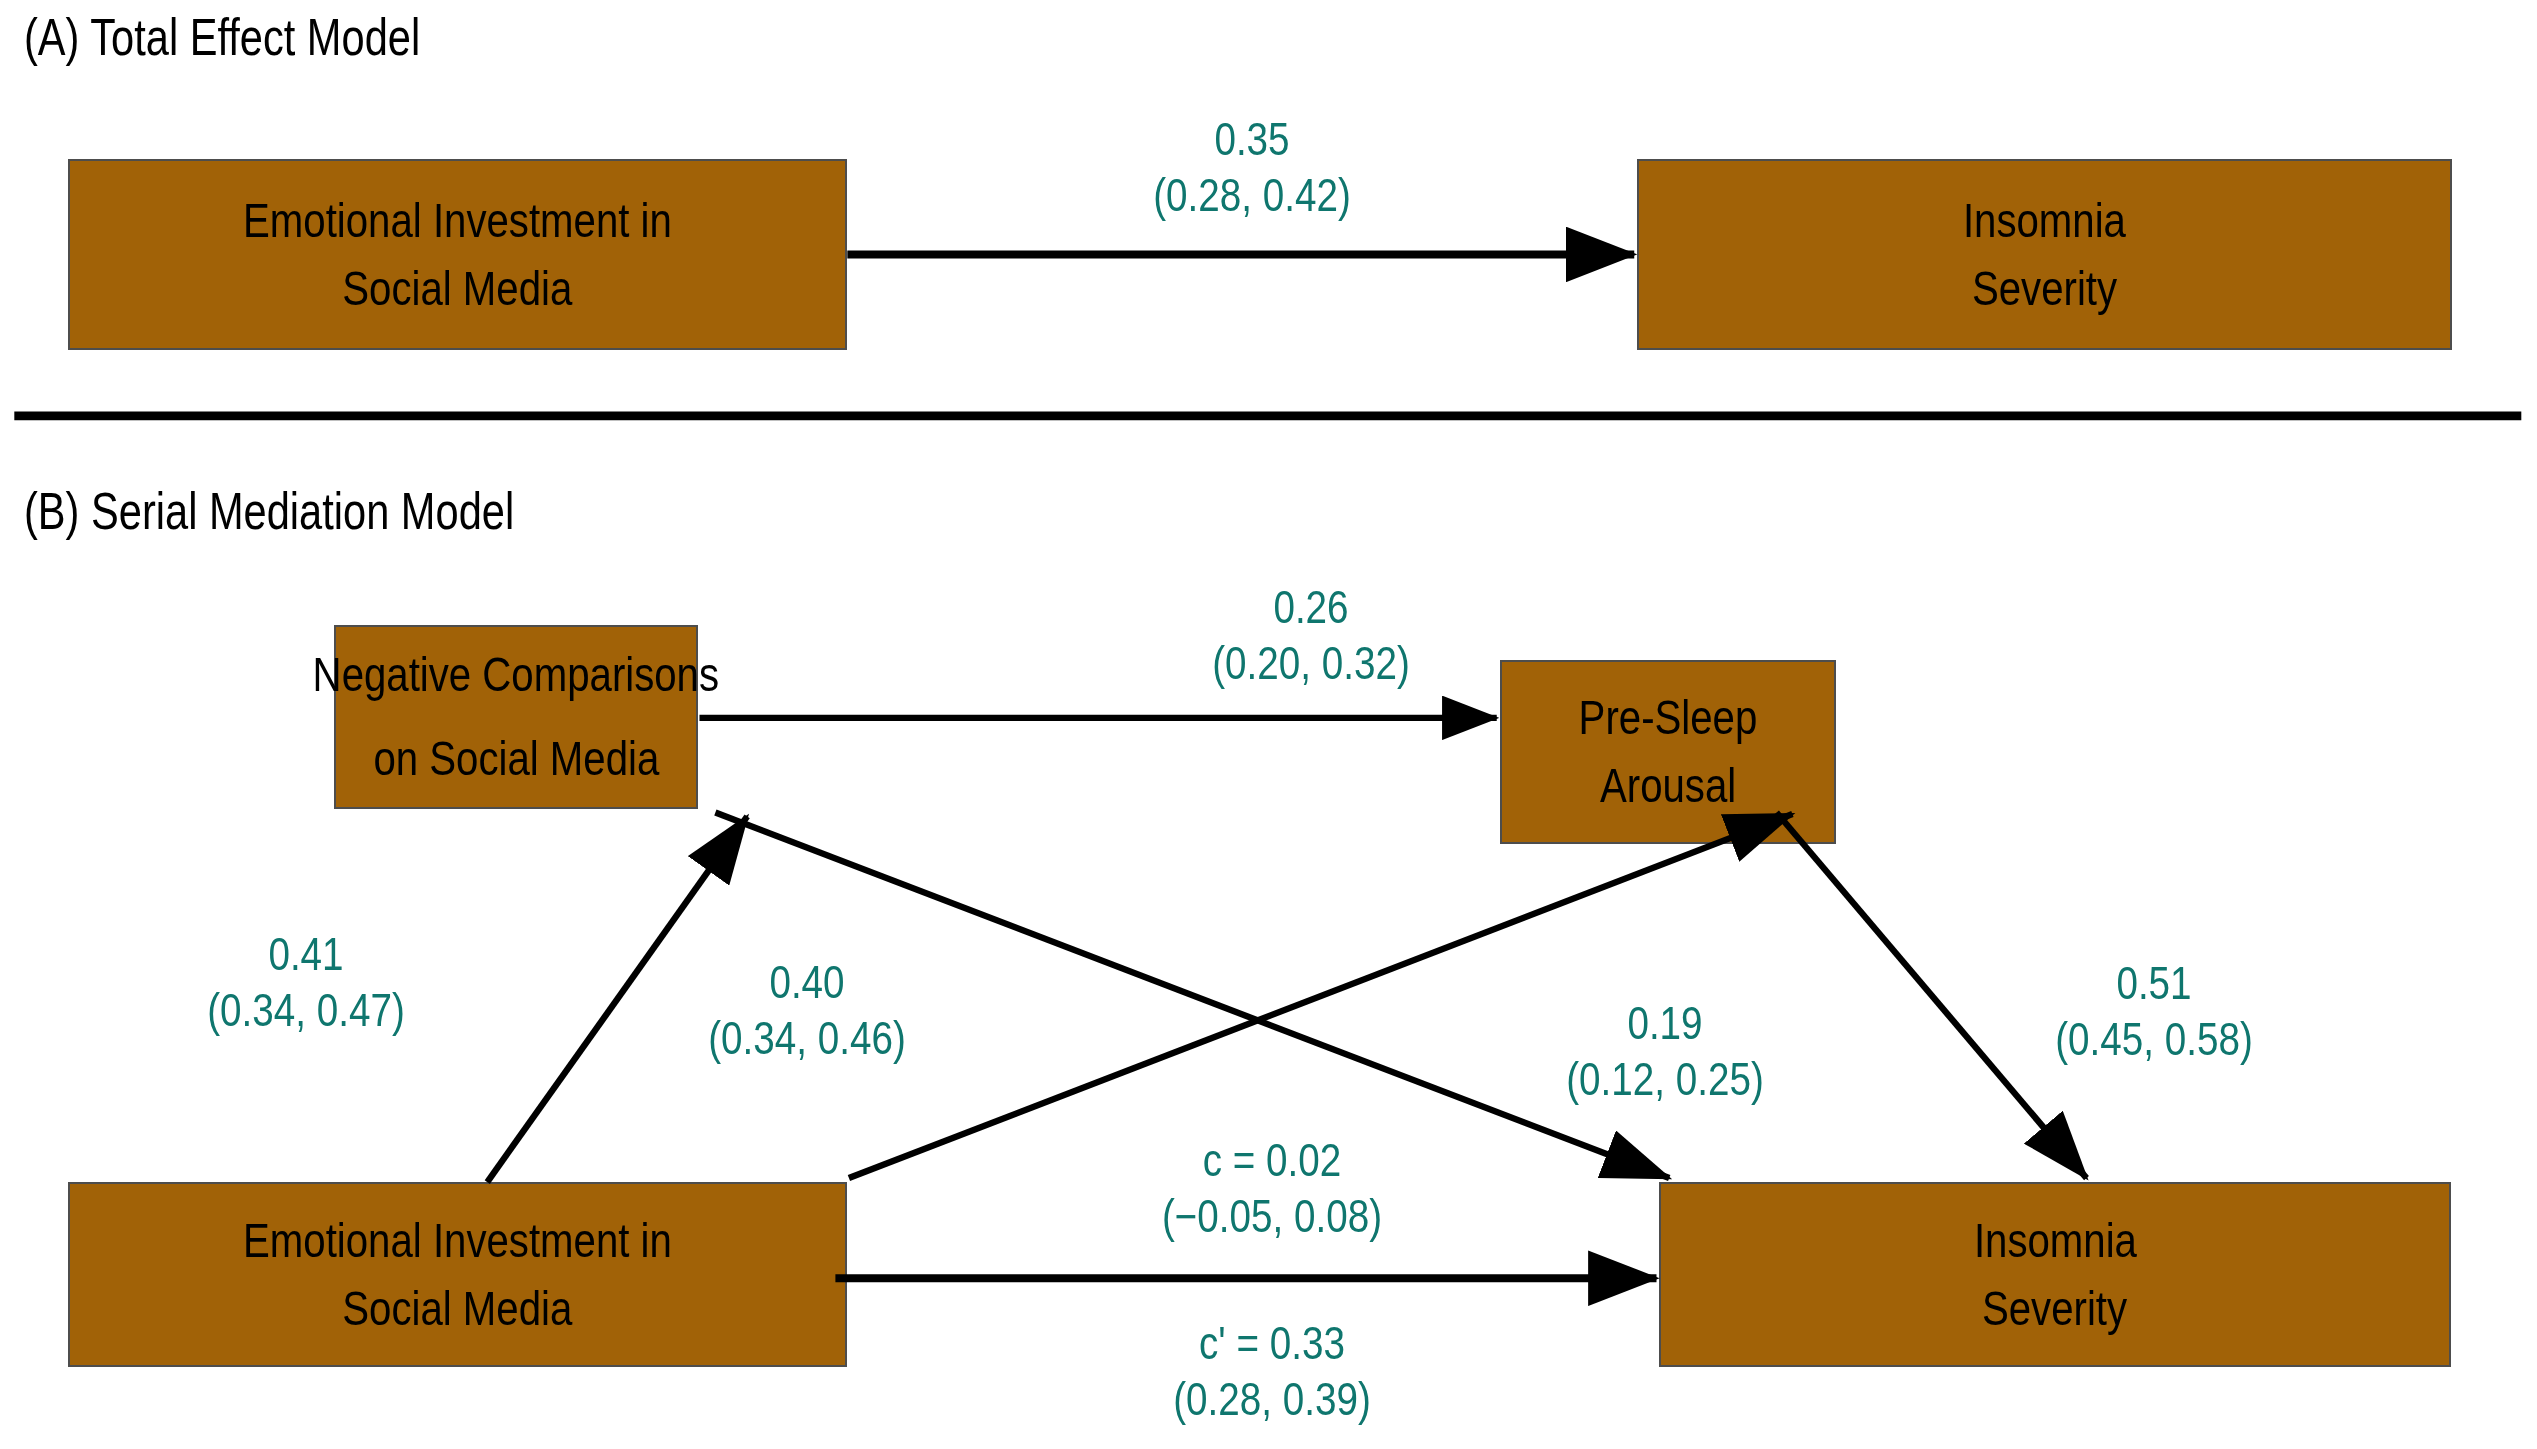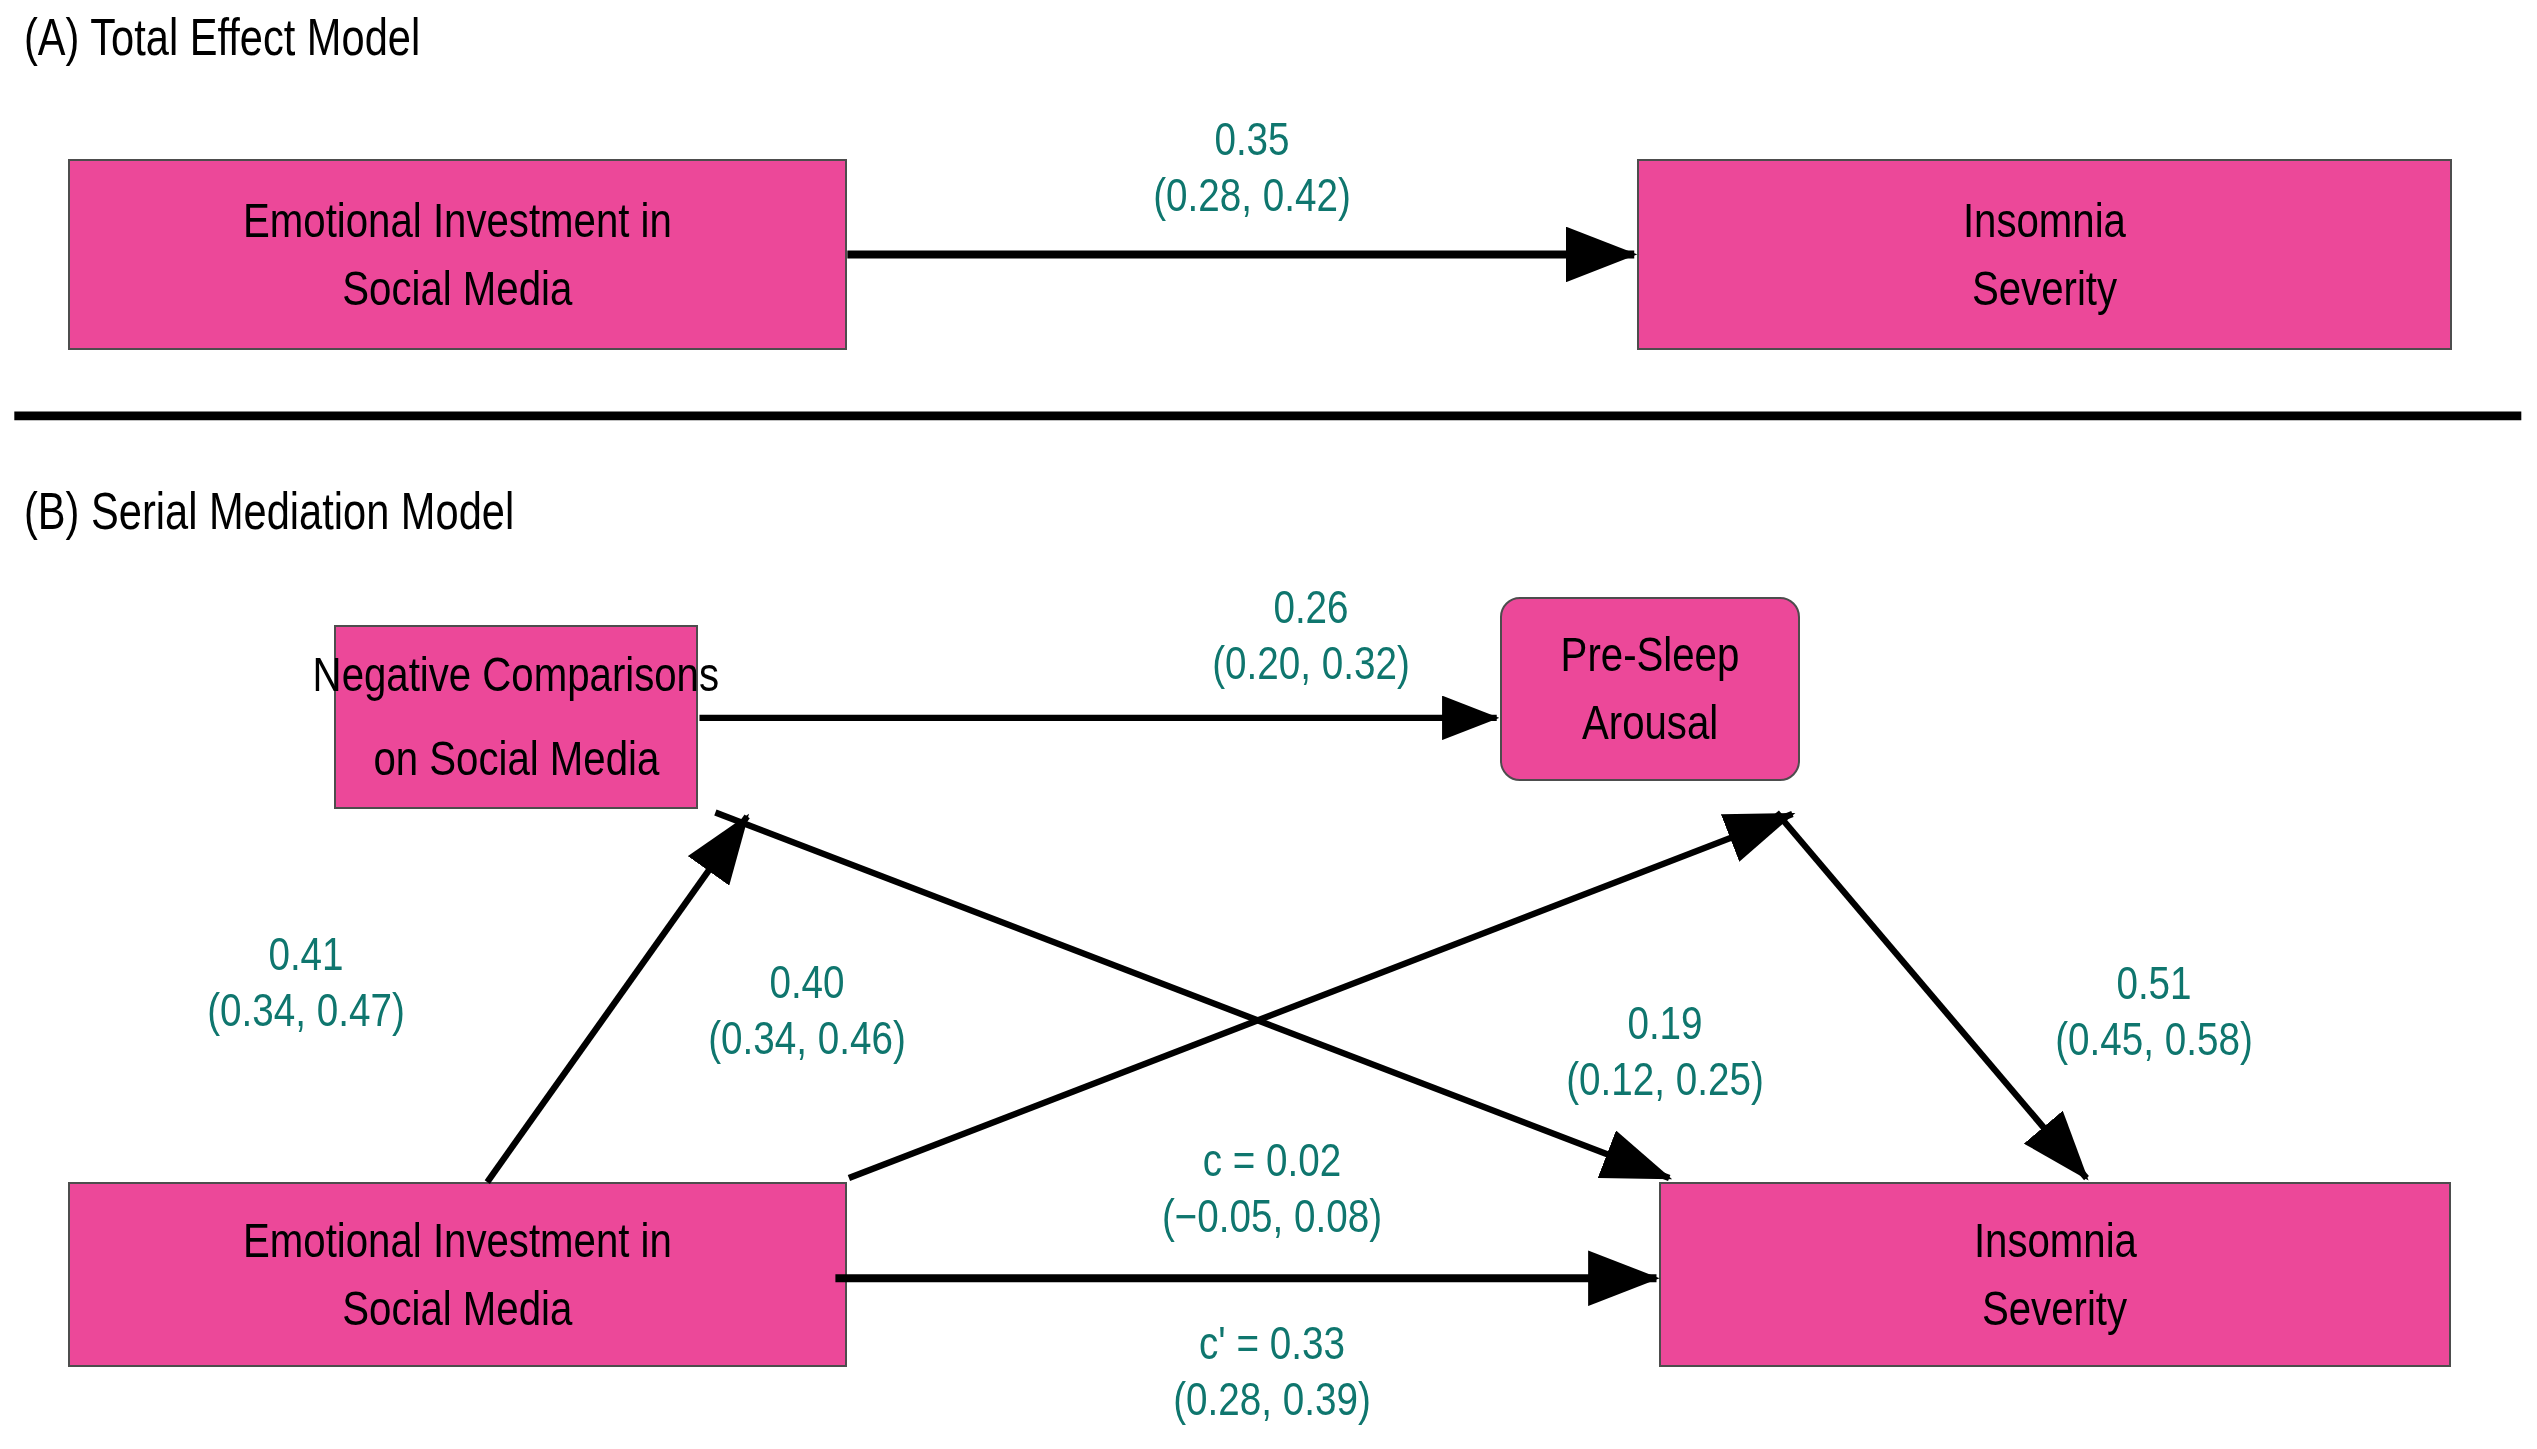--- a/index.html
+++ b/index.html
@@ -32,21 +32,21 @@
     white-space: nowrap;
     font-family: "Liberation Sans", "DejaVu Sans", sans-serif;
     font-weight: 400;
     transform: scaleX(0.80);
     transform-origin: left top;
   }
   .node-box {
     position: absolute;
     box-sizing: border-box;
     border: 2.4px solid #4d4d4d;
-    background: #ec4899;
+    background: #a16207;
     display: flex;
     flex-direction: column;
     align-items: center;
     justify-content: center;
     color: #000000;
   }
   .node-line {
     font-size: 49px;
     line-height: 1.38;
     white-space: nowrap;
@@ -88,21 +88,21 @@
     <span class="el-line">(0.28, 0.42)</span>
   </div>
 
   <div class="panel-title" style="left:24px; top:485px;">(B) Serial Mediation Model</div>
 
   <div class="node-box" style="left:334px; top:625px; width:364px; height:184px;gap:16px;">
     <span class="node-line">Negative Comparisons</span>
     <span class="node-line">on Social Media</span>
   </div>
 
-  <div class="node-box" style="left:1500px; top:597px; width:300px; height:184px;border-radius:20px;">
+  <div class="node-box" style="left:1500px; top:660px; width:336px; height:184px;">
     <span class="node-line">Pre-Sleep</span>
     <span class="node-line">Arousal</span>
   </div>
 
   <div class="node-box" style="left:68px; top:1182px; width:779px; height:185px;">
     <span class="node-line">Emotional Investment in</span>
     <span class="node-line">Social Media</span>
   </div>
 
   <div class="node-box" style="left:1659px; top:1182px; width:792px; height:185px;">

